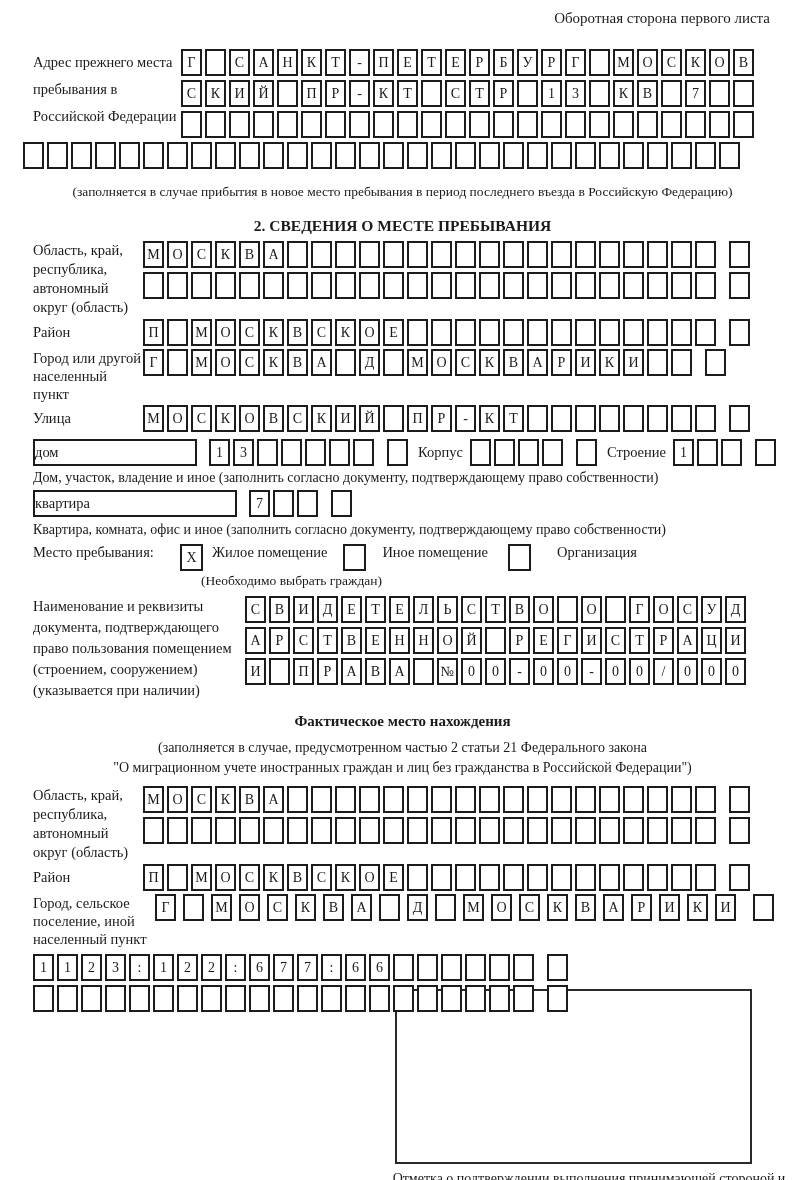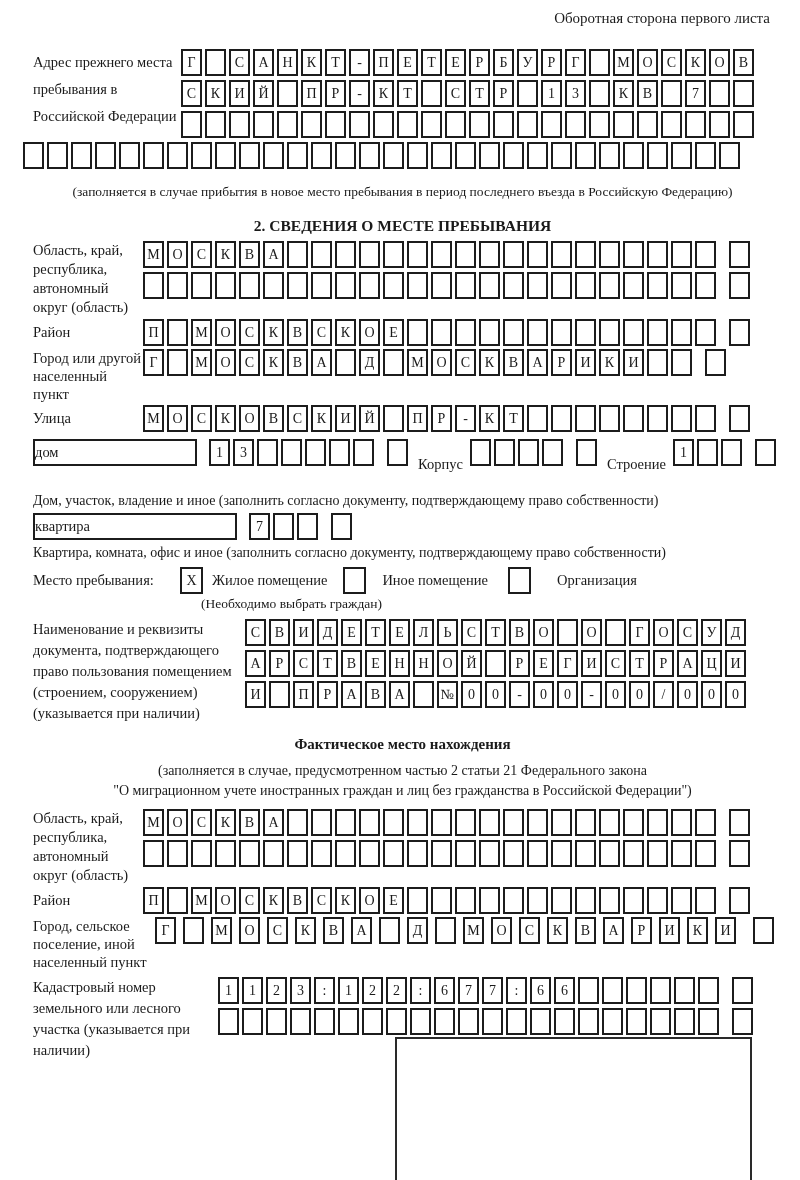--- a/index.html
+++ b/index.html
@@ -23,21 +23,21 @@
   .wide .cell { margin-right:7px; }
 
   .note-c { text-align:center; font-size:13.5px; }
   .note-l { font-size:14px; }
   .title { text-align:center; font-weight:bold; font-size:15.5px; }
 
   .bigbox {
     flex:none; height:23px; border:2px solid #1c1c1c; text-align:left;
     font-size:14.5px; line-height:23px;
   }
-  .inlbl { flex:none; font-size:14.5px; line-height:27px; margin:12px 7px; }
+  .inlbl { flex:none; font-size:14.5px; line-height:27px; margin:0 7px; }
 
   .chk {
     flex:none; width:19px; height:23px; border:2px solid #1c1c1c; background:#fff;
     font-size:14px; line-height:23px; text-align:center;
   }
   .stamp-box { border:2px solid #2a2a2a; background:#fff; }
 </style>
 </head>
 <body>
 
@@ -394,21 +394,21 @@
           <span class="cell"></span>
           <span class="cell"></span>
         </span>
         <span class="cellgroup">
           <span class="cell"></span>
         </span>
       </div>
   </div>
   <div class="note-l" style="margin-top:4px;">Квартира, комната, офис и иное (заполнить согласно документу, подтверждающему право собственности)</div>
 
-  <div class="frow" style="margin-top:6px; align-items:center;">
+  <div class="frow" style="margin-top:6px; align-items:flex-start;">
     <div class="flabel" style="width:147px;">Место пребывания:</div>
     <div class="chk">X</div>
     <div class="flabel" style="margin:0 16px 0 9px;">Жилое помещение</div>
     <div class="chk"></div>
     <div class="flabel" style="margin:0 20px 0 16px;">Иное помещение</div>
     <div class="chk"></div>
     <div class="flabel" style="margin-left:26px;">Организация</div>
   </div>
   <div class="note-c" style="text-align:left; margin-left:168px; margin-top:2px;">(Необходимо выбрать граждан)</div>
 
@@ -626,21 +626,20 @@
           <span class="cell">К</span>
           <span class="cell">И</span>
         </span>
         <span class="cellgroup">
           <span class="cell"></span>
         </span>
       </div>
   </div>
 
   <div class="frow" style="margin-top:6px;">
-    <div class="flabel" style="width:185px; line-height:21px;">Кадастровый номер земельного или лесного участка (указывается при наличии)</div>
     <div class="cellrows">
       <div class="cellrow" style="margin-bottom:4px;">
           <span class="cellgroup">
             <span class="cell">1</span>
             <span class="cell">1</span>
             <span class="cell">2</span>
             <span class="cell">3</span>
             <span class="cell">:</span>
             <span class="cell">1</span>
             <span class="cell">2</span>

